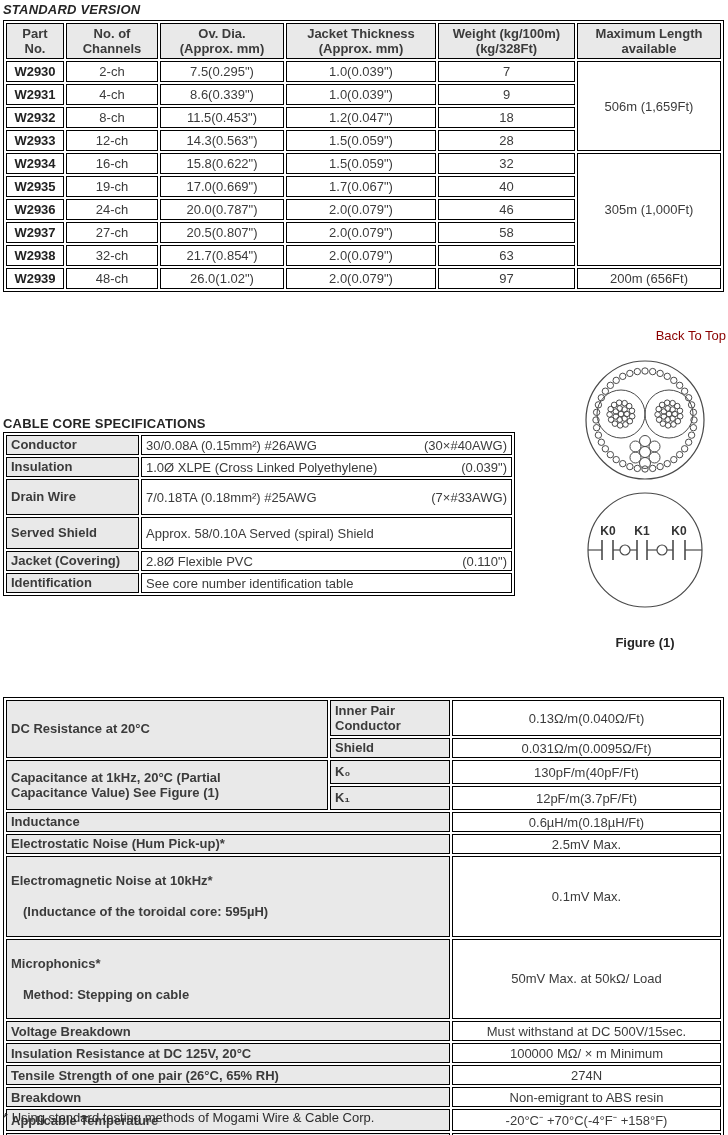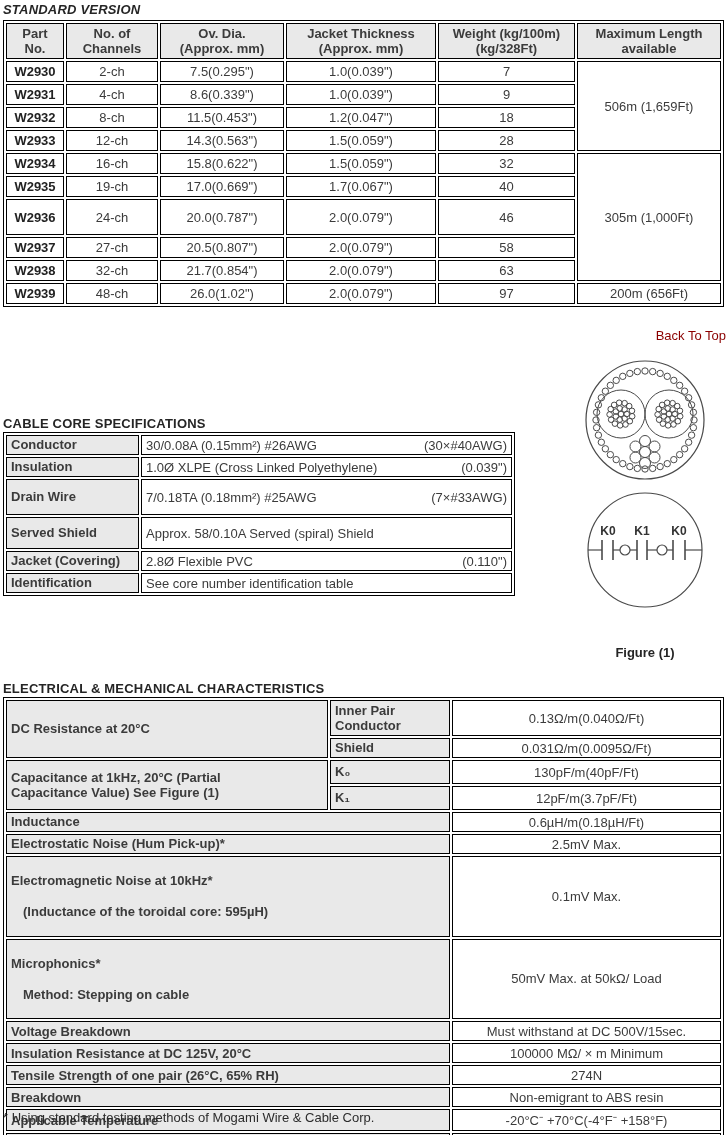--- a/index.html
+++ b/index.html
@@ -10,21 +10,21 @@
   td,th{border:1px solid #000;font-size:13px;padding:1px 4px;vertical-align:middle;overflow:hidden;}
   th{background:#e9e9e9;font-weight:bold;color:#3b3b3b;white-space:pre-line;line-height:1.18;}
   .lbl{background:#e9e9e9;font-weight:bold;text-align:left;white-space:pre-line;line-height:1.18;}
   .c{text-align:center;}
   .pn{font-weight:bold;color:#222;text-align:center;}
   .split{display:flex;justify-content:space-between;align-items:center;}
   .subline{padding-left:12px;}
   .prewrap{white-space:pre-line;line-height:1.2;}
   .backtop{position:absolute;top:328px;right:2px;font-size:13px;color:#8b0000;text-decoration:none;cursor:pointer;}
   .figure-col{position:absolute;top:356px;left:570px;width:150px;text-align:center;}
-  .fig-caption{margin-top:26px;font-size:13px;font-weight:bold;color:#252525;text-align:center;}
+  .fig-caption{margin-top:16px;font-size:13px;font-weight:bold;color:#252525;text-align:center;}
   .footnote{position:absolute;top:1110px;left:3px;font-size:13px;font-weight:normal;color:#2b2b2b;}
   .ln{fill:none;stroke:#4a4a4a;stroke-width:1.2;}
   .plate{stroke:#4a4a4a;stroke-width:1.6;}
   .kdiag text{font-size:12px;font-weight:bold;fill:#333;font-family:"Liberation Sans",sans-serif;}
 </style>
 </head>
 <body>
 
 <div class="page">
 
@@ -91,21 +91,21 @@
       <td class="c">32</td>
       <td class="c" rowspan="5">305m (1,000Ft)</td>
     </tr>
     <tr style="height:21px">
       <td class="pn">W2935</td>
       <td class="c">19-ch</td>
       <td class="c">17.0(0.669")</td>
       <td class="c">1.7(0.067")</td>
       <td class="c">40</td>
     </tr>
-    <tr style="height:36px">
+    <tr style="height:21px">
       <td class="pn">W2936</td>
       <td class="c">24-ch</td>
       <td class="c">20.0(0.787")</td>
       <td class="c">2.0(0.079")</td>
       <td class="c">46</td>
     </tr>
     <tr style="height:21px">
       <td class="pn">W2937</td>
       <td class="c">27-ch</td>
       <td class="c">20.5(0.807")</td>
@@ -308,21 +308,20 @@
       <td>
             <div class="split">
               <span>See core number identification table</span>
               <span></span>
             </div>
           </td>
     </tr>
   </tbody>
     </table>
 
-  <h2 class="sec-title" style="top:681px;left:3px;">ELECTRICAL &amp; MECHANICAL CHARACTERISTICS</h2>
 
   <table style="top:697px;left:3px;width:721px;">
     <colgroup>
         <col style="width:322px">
         <col style="width:120px">
         <col>
       </colgroup>
     <tbody>
         <tr style="height:36px">
       <td class="lbl" rowspan="2">DC Resistance at 20°C</td>

